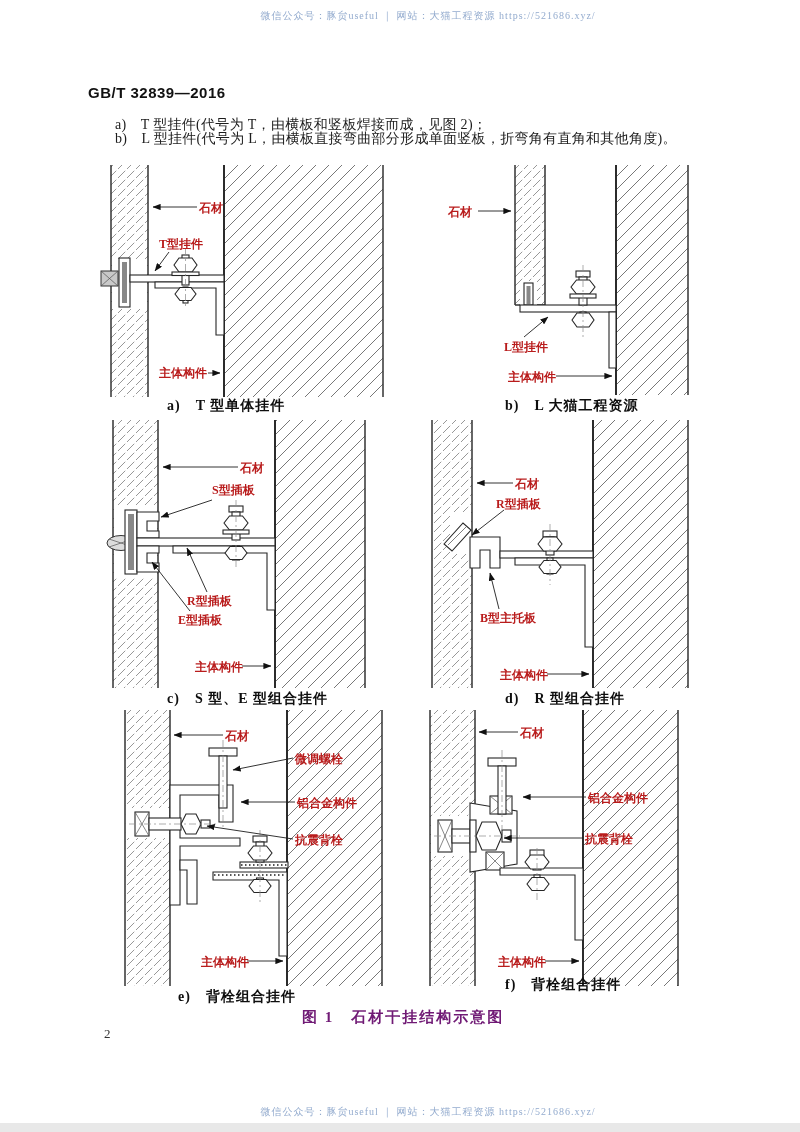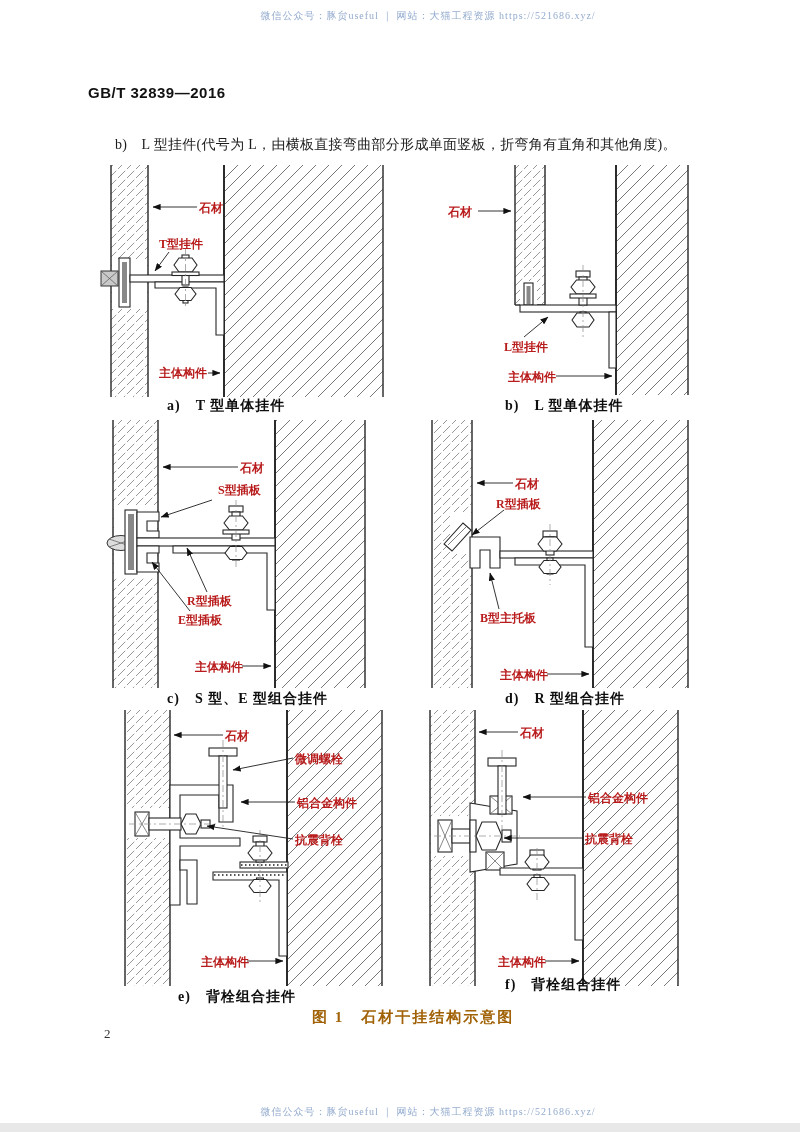--- a/index.html
+++ b/index.html
@@ -9,22 +9,22 @@
       font:10px "Liberation Serif",serif;letter-spacing:1px;margin-left:28px;}
   .docnum{position:absolute;left:88px;top:84px;font:bold 15px "Liberation Sans",sans-serif;
           color:#111;letter-spacing:0.5px;}
   .intro{position:absolute;left:115px;width:630px;font:14px "Liberation Serif",serif;
          color:#1c1c1c;white-space:nowrap;letter-spacing:0.3px;}
   .panel{position:absolute;}
   .panel svg{position:absolute;left:0;top:0;}
   .lbl{position:absolute;font:bold 12px "Liberation Serif",serif;color:#b91c1c;white-space:nowrap;}
   .pcap{position:absolute;font:bold 14px "Liberation Serif",serif;color:#0e0e0e;
         white-space:nowrap;letter-spacing:1px;}
-  .figcap{position:absolute;left:312px;top:1008px;font:bold 15px "Liberation Serif",serif;
-          color:#a16207;letter-spacing:2px;}
+  .figcap{position:absolute;left:302px;top:1008px;font:bold 15px "Liberation Serif",serif;
+          color:#701a75;letter-spacing:2px;}
   .pagenum{position:absolute;left:104px;top:1026px;font:13px "Liberation Serif",serif;color:#333;}
   .footbar{position:absolute;left:0;top:1123px;width:100%;height:9px;background:#e8e8e8;}
   .wallline{stroke:#333;stroke-width:1.5;}
   .wallline2{stroke:#2b2b2b;stroke-width:2;}
   .part{fill:#ffffff;stroke:#262626;stroke-width:1.1;}
   .leader{stroke:#1d1d1d;stroke-width:0.9;}
   .cl{stroke:#8a8a8a;stroke-width:0.7;stroke-dasharray:7 3 2 3;fill:none;}
   .xline{stroke:#555;stroke-width:0.7;}
 </style>
 </head>
@@ -43,21 +43,22 @@
       <marker id="arr" markerWidth="9" markerHeight="7" refX="8.5" refY="3.5" orient="auto">
         <path d="M0,0 L9,3.5 L0,7 Z" fill="#111"></path>
       </marker>
     </defs>
   </svg>
 
   <div class="wm" style="top:9px">微信公众号：豚贠useful ｜ 网站：大猫工程资源 https://521686.xyz/</div>
 
   <div class="docnum">GB/T 32839—2016</div>
 
-  <div class="intro" style="top:136px">b)　L 型挂件(代号为 L，由横板直接弯曲部分形成单面竖板，折弯角有直角和其他角度)。</div>
+  <div class="intro" style="top:116px">a)　T 型挂件(代号为 T，由横板和竖板焊接而成，见图 2)；</div>
+  <div class="intro" style="top:130px">b)　L 型挂件(代号为 L，由横板直接弯曲部分形成单面竖板，折弯角有直角和其他角度)。</div>
 
   <div class="panel" style="left:95px;top:165px;width:290px;height:232px">
     <svg width="290" height="232" viewBox="0 0 290 232">
       <g>
         <rect x="16" y="0" width="37" height="232" fill="url(#hStone)"></rect>
         <line class="wallline" x1="16" y1="0" x2="16" y2="232"></line>
         <line class="wallline" x1="53" y1="0" x2="53" y2="232"></line>
       </g>
       <g>
         <rect x="129" y="0" width="159" height="232" fill="url(#hStruct)"></rect>
@@ -121,21 +122,21 @@
       <g>
         <line class="leader" x1="58" y1="46" x2="91" y2="46" marker-end="url(#arr)"></line>
         <line class="leader" x1="104" y1="172" x2="128" y2="152" marker-end="url(#arr)"></line>
         <line class="leader" x1="136" y1="211" x2="192" y2="211" marker-end="url(#arr)"></line>
       </g>
     </svg>
     <span class="lbl" style="left:28px;top:39px">石材</span>
     <span class="lbl" style="left:84px;top:174px">L型挂件</span>
     <span class="lbl" style="left:88px;top:204px">主体构件</span>
   </div>
-  <div class="pcap" style="left:505px;top:397px">b)　L 型单体挂件</div>
+  <div class="pcap" style="left:505px;top:397px">b)　L 大猫工程资源</div>
 
   <div class="panel" style="left:95px;top:420px;width:290px;height:268px">
     <svg width="290" height="268" viewBox="0 0 290 268">
       <g>
         <rect x="18" y="0" width="45" height="268" fill="url(#hStone)"></rect>
         <line class="wallline" x1="18" y1="0" x2="18" y2="268"></line>
         <line class="wallline" x1="63" y1="0" x2="63" y2="268"></line>
       </g>
       <g>
         <rect x="180" y="0" width="90" height="268" fill="url(#hStruct)"></rect>
@@ -162,21 +163,21 @@
       </g>
       <g>
         <line class="leader" x1="143" y1="47" x2="68" y2="47" marker-end="url(#arr)"></line>
         <line class="leader" x1="117" y1="80" x2="66" y2="97" marker-end="url(#arr)"></line>
         <line class="leader" x1="112" y1="172" x2="92" y2="128" marker-end="url(#arr)"></line>
         <line class="leader" x1="95" y1="191" x2="57" y2="142" marker-end="url(#arr)"></line>
         <line class="leader" x1="147" y1="246" x2="176" y2="246" marker-end="url(#arr)"></line>
       </g>
     </svg>
     <span class="lbl" style="left:145px;top:40px">石材</span>
-    <span class="lbl" style="left:123px;top:62px">S型插板</span>
+    <span class="lbl" style="left:117px;top:62px">S型插板</span>
     <span class="lbl" style="left:92px;top:173px">R型插板</span>
     <span class="lbl" style="left:83px;top:192px">E型插板</span>
     <span class="lbl" style="left:100px;top:239px">主体构件</span>
   </div>
   <div class="pcap" style="left:167px;top:690px">c)　S 型、E 型组合挂件</div>
 
   <div class="panel" style="left:420px;top:420px;width:290px;height:268px">
     <svg width="290" height="268" viewBox="0 0 290 268">
       <g>
         <rect x="12" y="0" width="40" height="268" fill="url(#hStone)"></rect>

